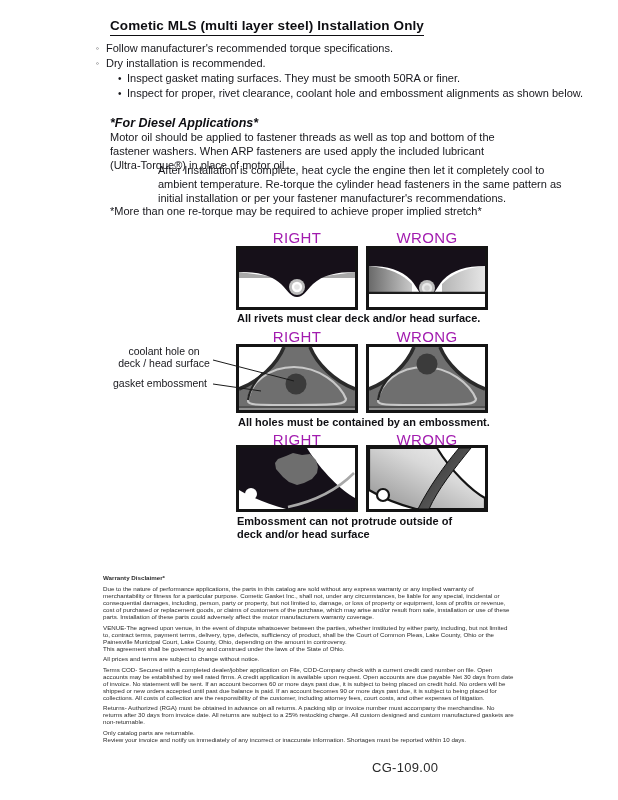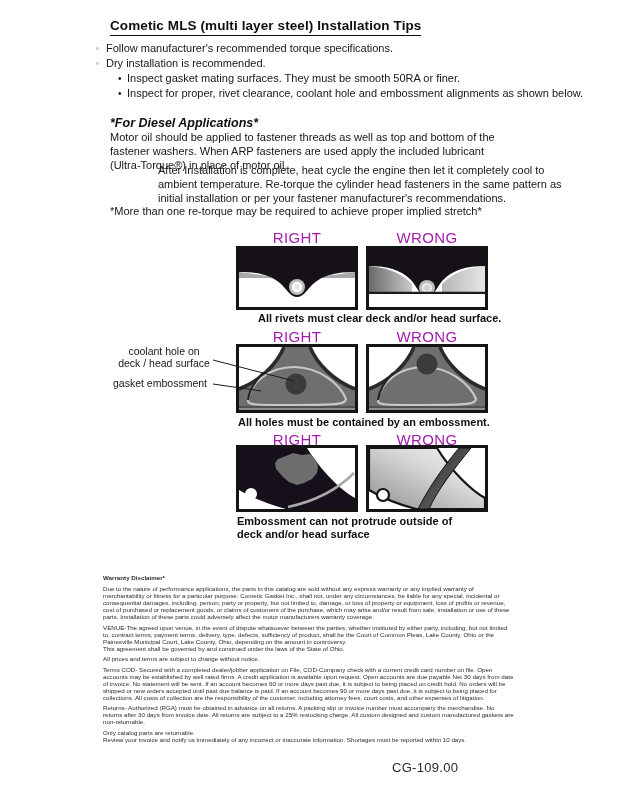--- a/index.html
+++ b/index.html
@@ -16,29 +16,29 @@
   .para{position:absolute;left:110px;width:406px;font-size:11px;line-height:13.8px;color:#17171c;}
   .dlabel{position:absolute;width:122px;text-align:center;font-size:15px;letter-spacing:.4px;color:#a21caf;}
   .dbox{position:absolute;width:122px;}
   .dbox svg{display:block;}
   .dcap{position:absolute;font-size:11px;font-weight:bold;color:#101014;line-height:12.5px;}
   .anno{position:absolute;font-size:10.5px;line-height:11.5px;color:#17171c;text-align:center;}
   .legal{position:absolute;left:103px;top:574px;width:412px;font-size:6.2px;line-height:7px;color:#2b2b2b;}
   .legal .hd{font-weight:bold;margin-bottom:4px;}
   .legal .lp{margin-bottom:3.5px;}
   .legal .nl{margin-bottom:0;}
-  .footer{position:absolute;left:392px;top:760px;font-size:13px;color:#2a2a2a;letter-spacing:.3px;}
+  .footer{position:absolute;left:372px;top:760px;font-size:13px;color:#2a2a2a;letter-spacing:.3px;}
   .overlay{position:absolute;left:0;top:0;width:618px;height:800px;pointer-events:none;}
 </style>
 </head>
 <body>
 
 <div class="page">
 
-  <div class="title">Cometic MLS (multi layer steel) Installation Tips</div>
+  <div class="title">Cometic MLS (multi layer steel) Installation Only</div>
 
   <div class="bullets">
     <div class="bl"><span class="mk">◦</span><span>Follow manufacturer's recommended torque specifications.</span></div>
     <div class="bl"><span class="mk">◦</span><span>Dry installation is recommended.</span></div>
     <div class="bl sb"><span class="mk2">•</span><span>Inspect gasket mating surfaces.  They must be smooth 50RA or finer.</span></div>
     <div class="bl sb"><span class="mk2">•</span><span>Inspect for proper, rivet clearance, coolant hole and embossment alignments as shown below.</span></div>
   </div>
 
   <div class="dheading">*For Diesel Applications*</div>
   <div class="para" style="top:131px;">Motor oil should be applied to fastener threads as well as top and bottom of the fastener washers. When ARP fasteners are used apply the included lubricant (Ultra-Torque®) in place of motor oil.</div>
@@ -77,21 +77,21 @@
       <path d="M119,20 C98,22 86,28 76,38 L76,46 H119 Z" fill="url(#gr1)"></path>
       <path d="M3,3 H119 V20 C100,20 87,24 77,34 C70,42 67,52 61,52 C55,52 52,42 45,34 C35,24 22,20 3,20 Z" fill="#161019"></path>
       <circle cx="61" cy="42" r="8" fill="#bdbdbd"></circle>
       <circle cx="61" cy="42" r="5.2" fill="#e9e9e9"></circle>
       <circle cx="61" cy="42" r="2.8" fill="#cfcfcf"></circle>
       <line x1="3" y1="46.8" x2="119" y2="46.8" stroke="#1c1c1c" stroke-width="2.2"></line>
       <rect x="3" y="48" width="116" height="13" fill="#ffffff"></rect>
     </svg>
   </div>
 
-  <div class="dcap" style="left:237px;top:312px;margin-left:21px;">All rivets must clear deck and/or head surface.</div>
+  <div class="dcap" style="left:237px;top:312px;">All rivets must clear deck and/or head surface.</div>
 
   <div class="dlabel" style="left:236px;top:328px;">RIGHT</div>
   <div class="dlabel" style="left:366px;top:328px;">WRONG</div>
 
   <div class="anno" style="left:118px;top:346px;width:92px;">coolant hole on deck / head surface</div>
   <div class="anno" style="left:110px;top:378px;width:100px;">gasket embossment</div>
 
   <div class="dbox" style="left:236px;top:344px;">
     <svg width="122" height="69" viewBox="0 0 122 69">
       <rect x="1.5" y="1.5" width="119" height="66" fill="#6f6f6f" stroke="#141414" stroke-width="3"></rect>

